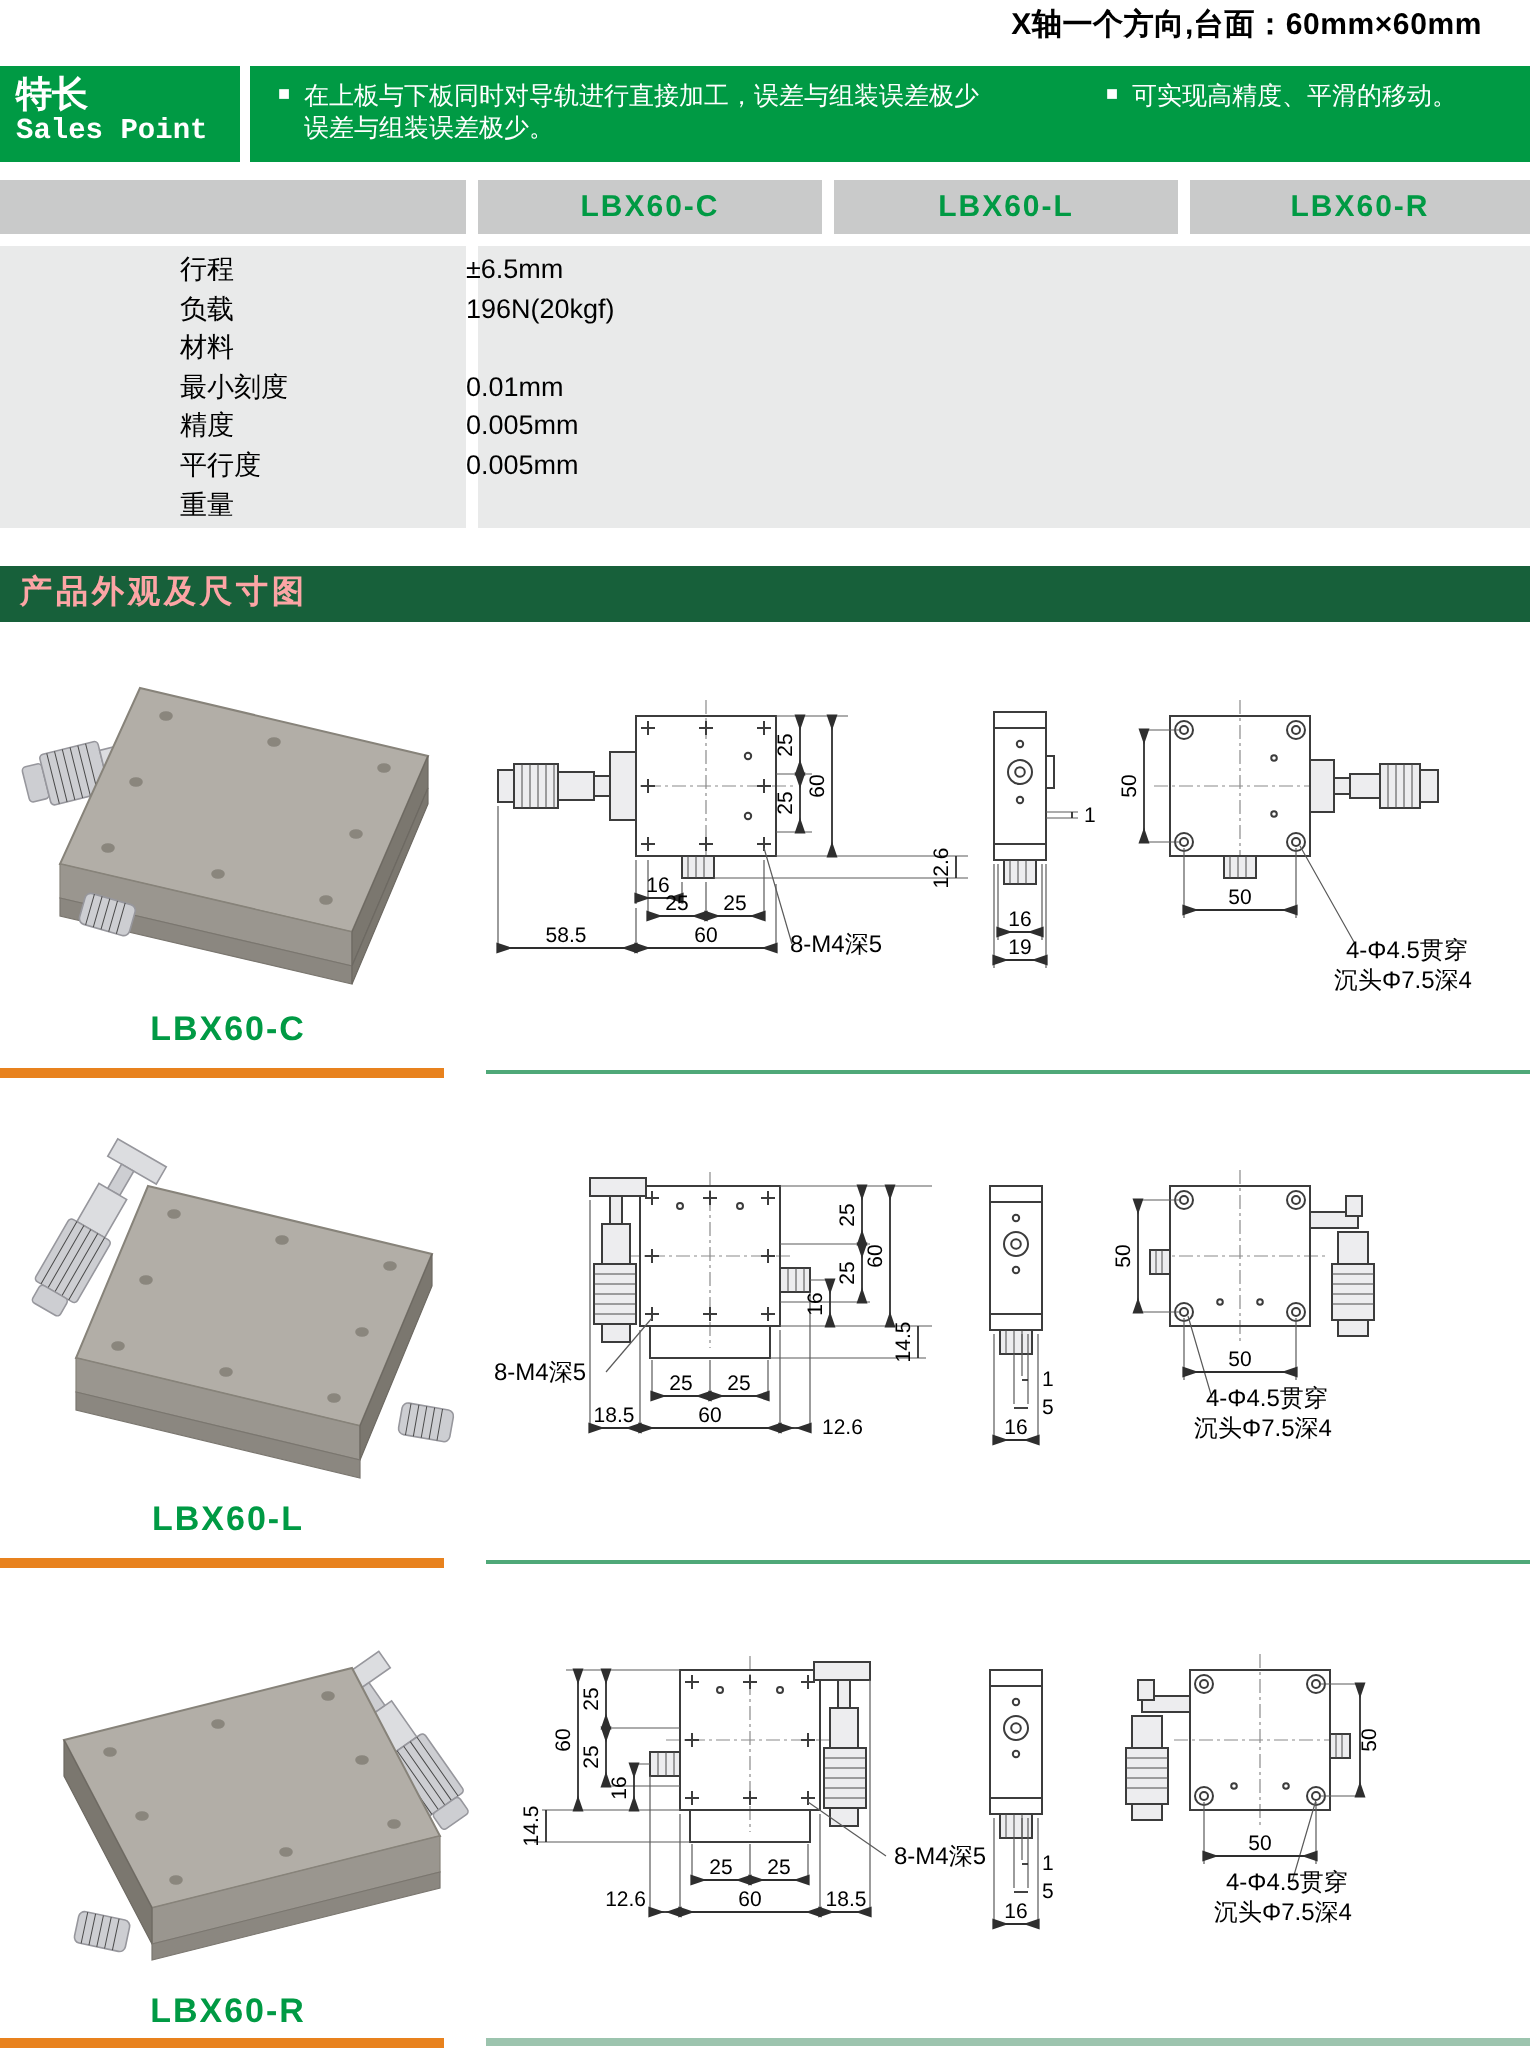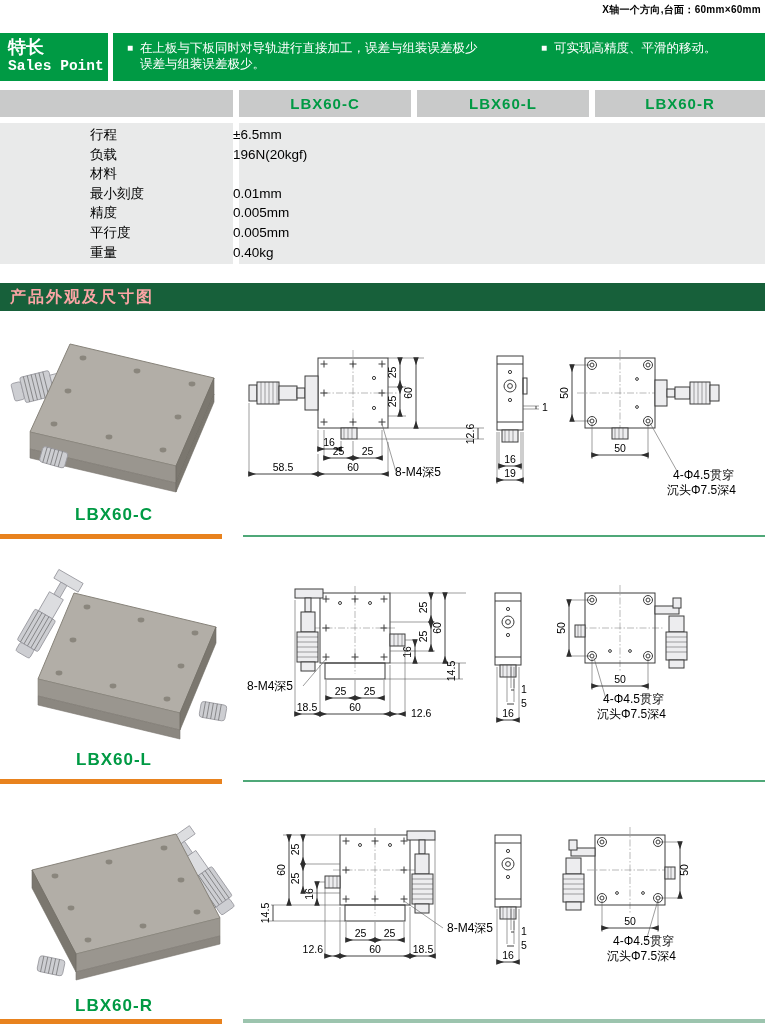--- a/index.html
+++ b/index.html
@@ -1,21 +1,21 @@
 <!DOCTYPE html>
 <html><head>
 <meta charset="utf-8">
 <style>
   html,body{margin:0;padding:0;background:#fff;}
   .page{position:relative;width:765px;height:1031px;background:#fff;overflow:hidden;
         font-family:"Liberation Sans","DejaVu Sans",sans-serif;color:#000;}
-  .top-note{position:absolute;top:3px;right:4px;font-size:10px;font-weight:bold;letter-spacing:.3px;}
+  .top-note{position:absolute;top:3px;right:24px;font-size:15px;font-weight:bold;letter-spacing:.3px;}
   
   .sales{position:absolute;top:33px;left:0;width:765px;height:48px;display:flex;}
-  .sales-left{width:108px;background:var(--green);color:#fff;padding:4px 0 0 8px;box-sizing:border-box;}
+  .sales-left{width:120px;background:var(--green);color:#fff;padding:4px 0 0 8px;box-sizing:border-box;}
   .sales-zh{font-size:18px;font-weight:bold;line-height:20px;}
   .sales-en{font-size:14.5px;font-weight:bold;line-height:18px;font-family:Liberation Mono, monospace;}
   .sales-gap{width:5px;background:#fff;}
   .sales-right{flex:1;background:var(--green);color:#fff;display:flex;gap:24px;padding:7px 6px 0 14px;box-sizing:border-box;}
   .bullet{display:flex;gap:7px;font-size:12.5px;line-height:16px;}
   .bullet .sq{font-size:10px;line-height:16px;}
   .b1{width:390px;}
   
   .spec-head{position:absolute;top:90px;left:0;width:765px;height:27px;display:flex;}
   .spec-head .cell{background:#c9caca;height:27px;line-height:27px;text-align:center;
@@ -116,21 +116,20 @@
       <div class="spec-row">
           <span class="spec-label">精度</span>
           <span class="spec-value">0.005mm</span>
         </div>
       <div class="spec-row">
           <span class="spec-label">平行度</span>
           <span class="spec-value">0.005mm</span>
         </div>
       <div class="spec-row">
           <span class="spec-label">重量</span>
-          <span class="spec-value">0.40kg</span>
         </div>
     </div>
   </div>
 
   <div class="banner"><span>产品外观及尺寸图</span></div>
 
   <svg class="photo" style="top:320px" width="228" height="184" viewBox="0 0 228 184">
     <g transform="rotate(-14 60 62)">
       <rect class="mic" x="4" y="50" width="10" height="18" rx="2"></rect>
       <rect class="mic" x="14" y="46" width="30" height="26" rx="2"></rect>

